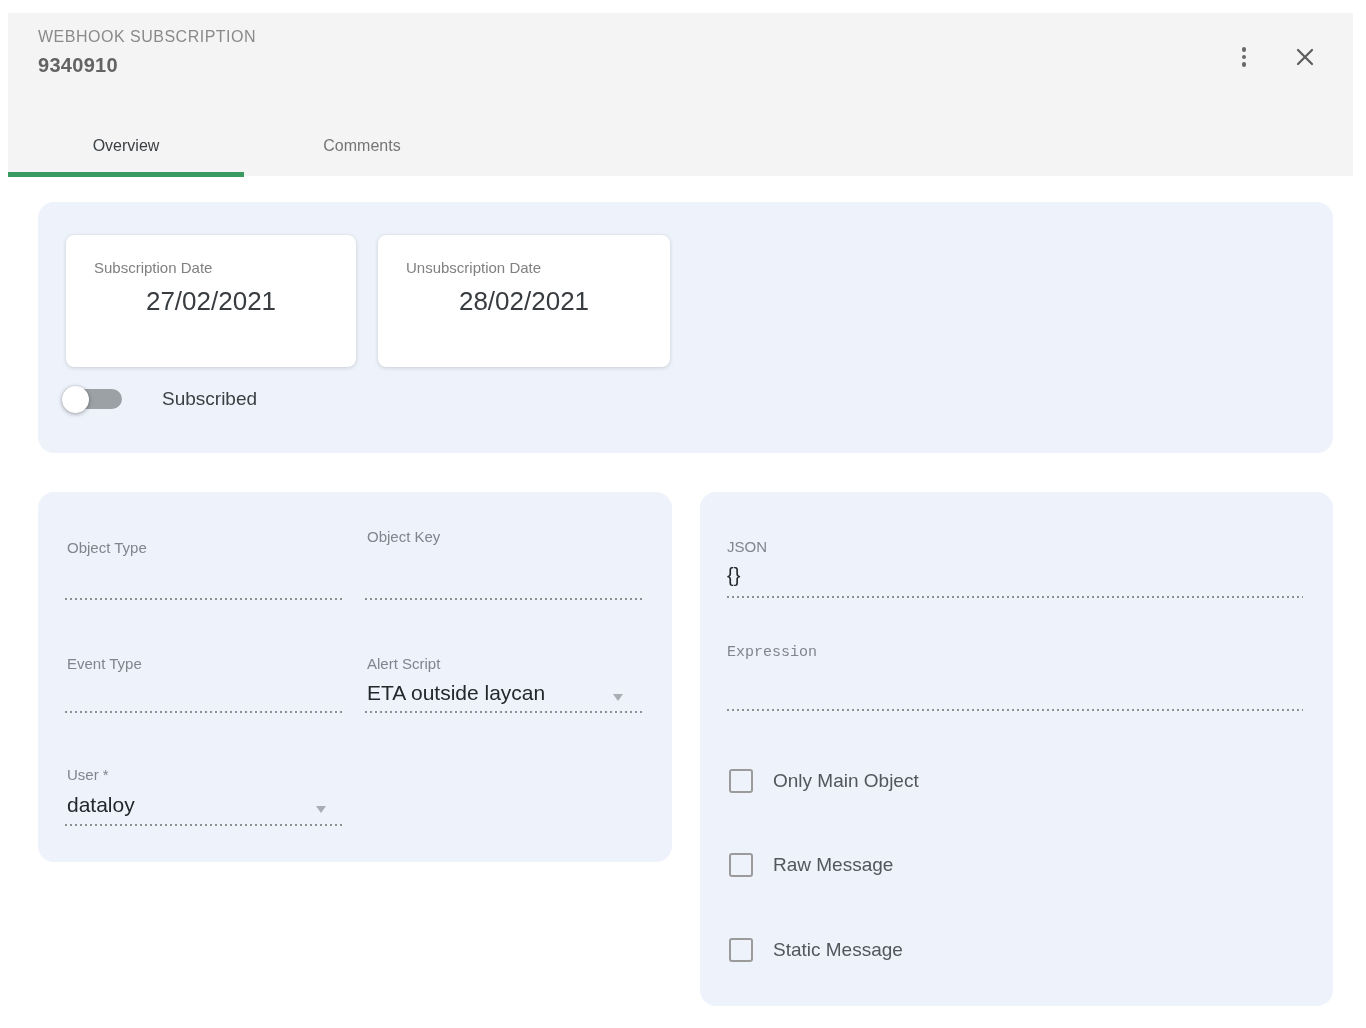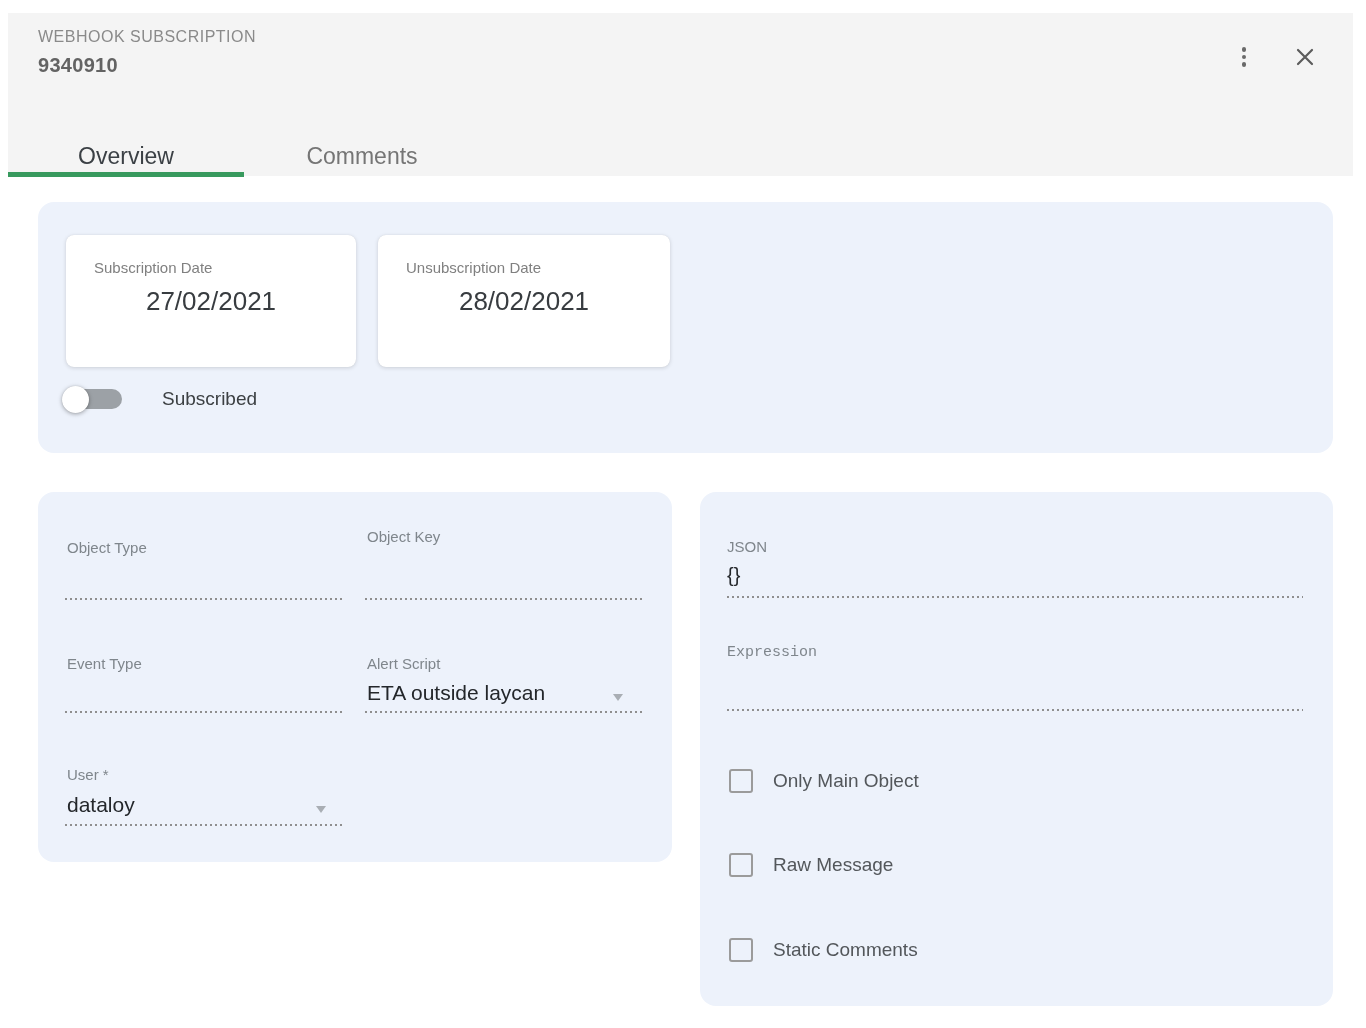--- a/index.html
+++ b/index.html
@@ -11,21 +11,21 @@
   .header { position:absolute; left:8px; top:13px; width:1345px; height:163px; background:#f4f4f4; }
   .eyebrow { position:absolute; left:30px; top:15px; font-size:16px; color:#8a8a8a; letter-spacing:.5px; }
   .doc-title { position:absolute; left:30px; top:41px; font-size:20px; font-weight:600; color:#636363; letter-spacing:.3px; }
   .icon-btn { position:absolute; width:36px; height:36px; display:flex; align-items:center; justify-content:center; cursor:pointer; border-radius:50%; }
   .kebab-btn { left:1218px; top:26px; }
   .close-btn { left:1279px; top:26px; }
   .kebab { display:flex; flex-direction:column; gap:3px; align-items:center; }
   .kebab i { width:4.5px; height:4.5px; border-radius:50%; background:#696969; display:block; }
 
   
-  .tab { position:absolute; top:113px; width:236px; height:60px; display:flex; align-items:center; justify-content:center; font-size:23px; cursor:pointer; }
+  .tab { position:absolute; top:103px; width:236px; height:60px; display:flex; align-items:center; justify-content:center; font-size:16px; cursor:pointer; }
   .tab-overview { left:0; color:#3b4045; }
   .tab-comments { left:236px; color:#757575; }
   .tab-underline { position:absolute; left:0; top:159px; width:236px; height:5px; }
 
   
   .panel { position:absolute; border-radius:16px; }
   .panel-subscription { left:38px; top:202px; width:1295px; height:251px; }
   .panel-details { left:38px; top:492px; width:634px; height:370px; }
   .panel-payload { left:700px; top:492px; width:633px; height:514px; }
 
@@ -144,17 +144,17 @@
     <div class="cb-row" style="top:277px;">
       <span class="cb-box"></span>
       <span class="cb-label">Only Main Object</span>
     </div>
     <div class="cb-row" style="top:361px;">
       <span class="cb-box"></span>
       <span class="cb-label">Raw Message</span>
     </div>
     <div class="cb-row" style="top:446px;">
       <span class="cb-box"></span>
-      <span class="cb-label">Static Comments</span>
+      <span class="cb-label">Static Message</span>
     </div>
   </div>
 
 </div>
 
 </body></html>

